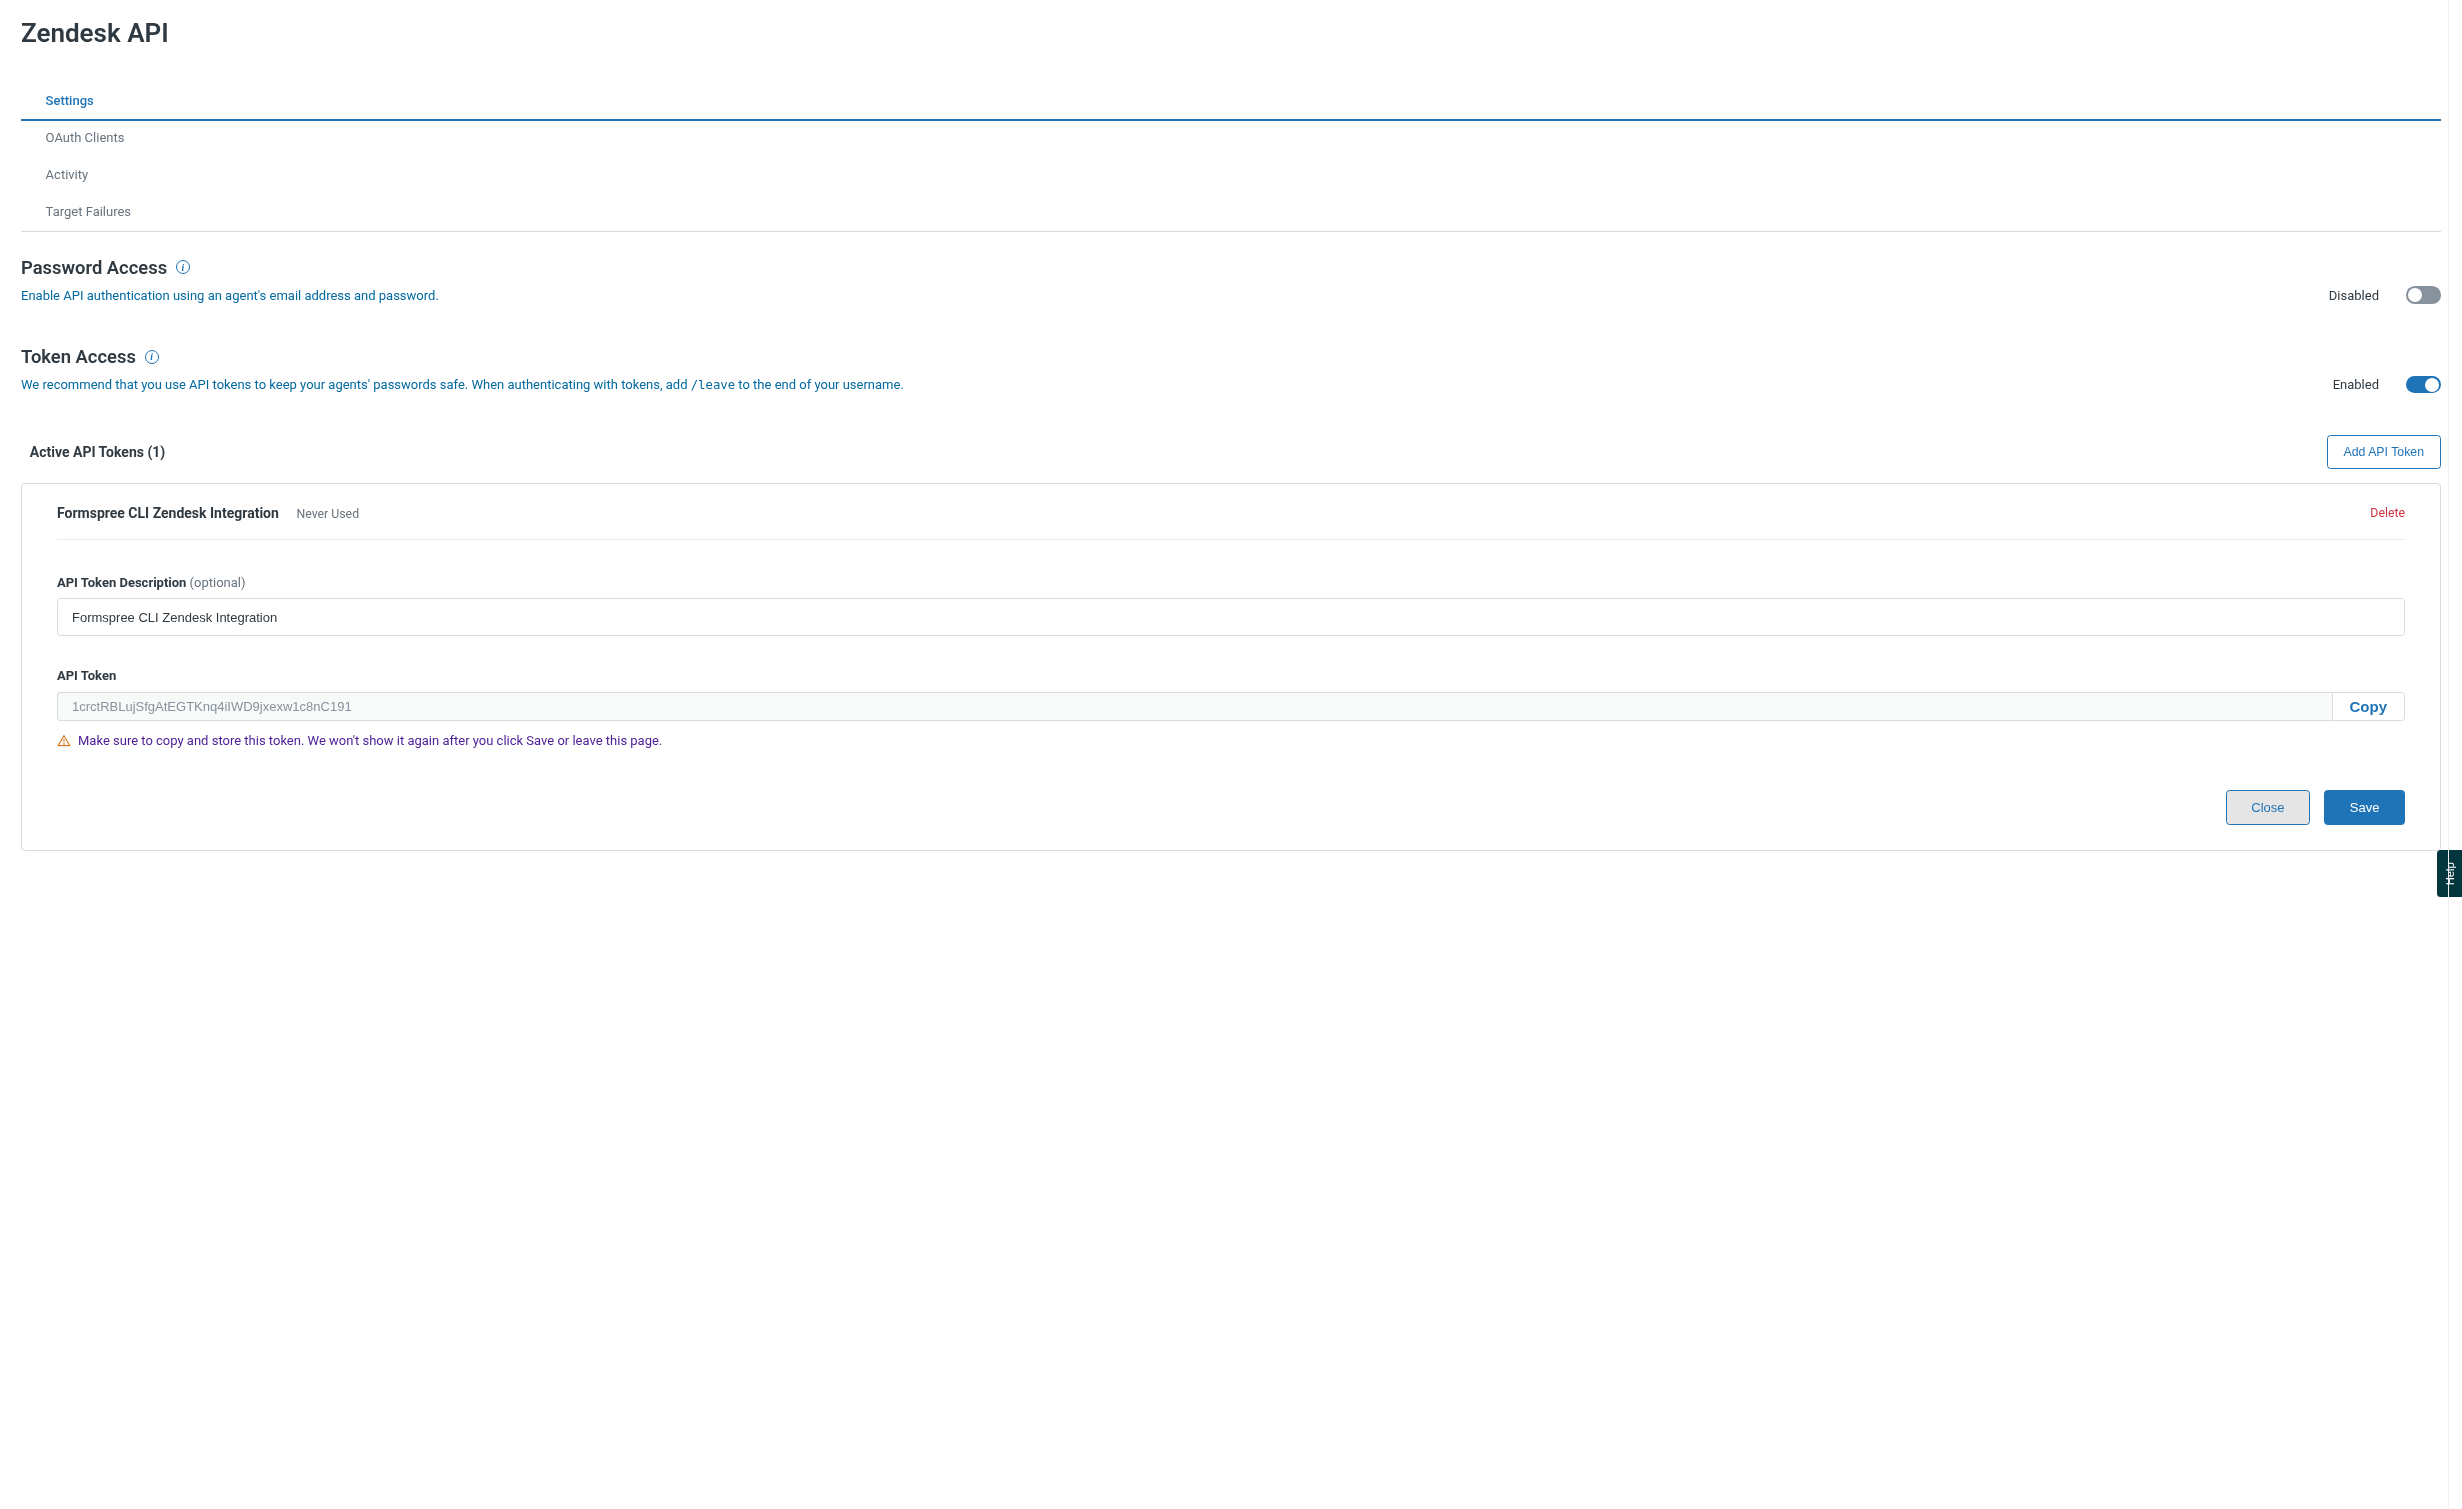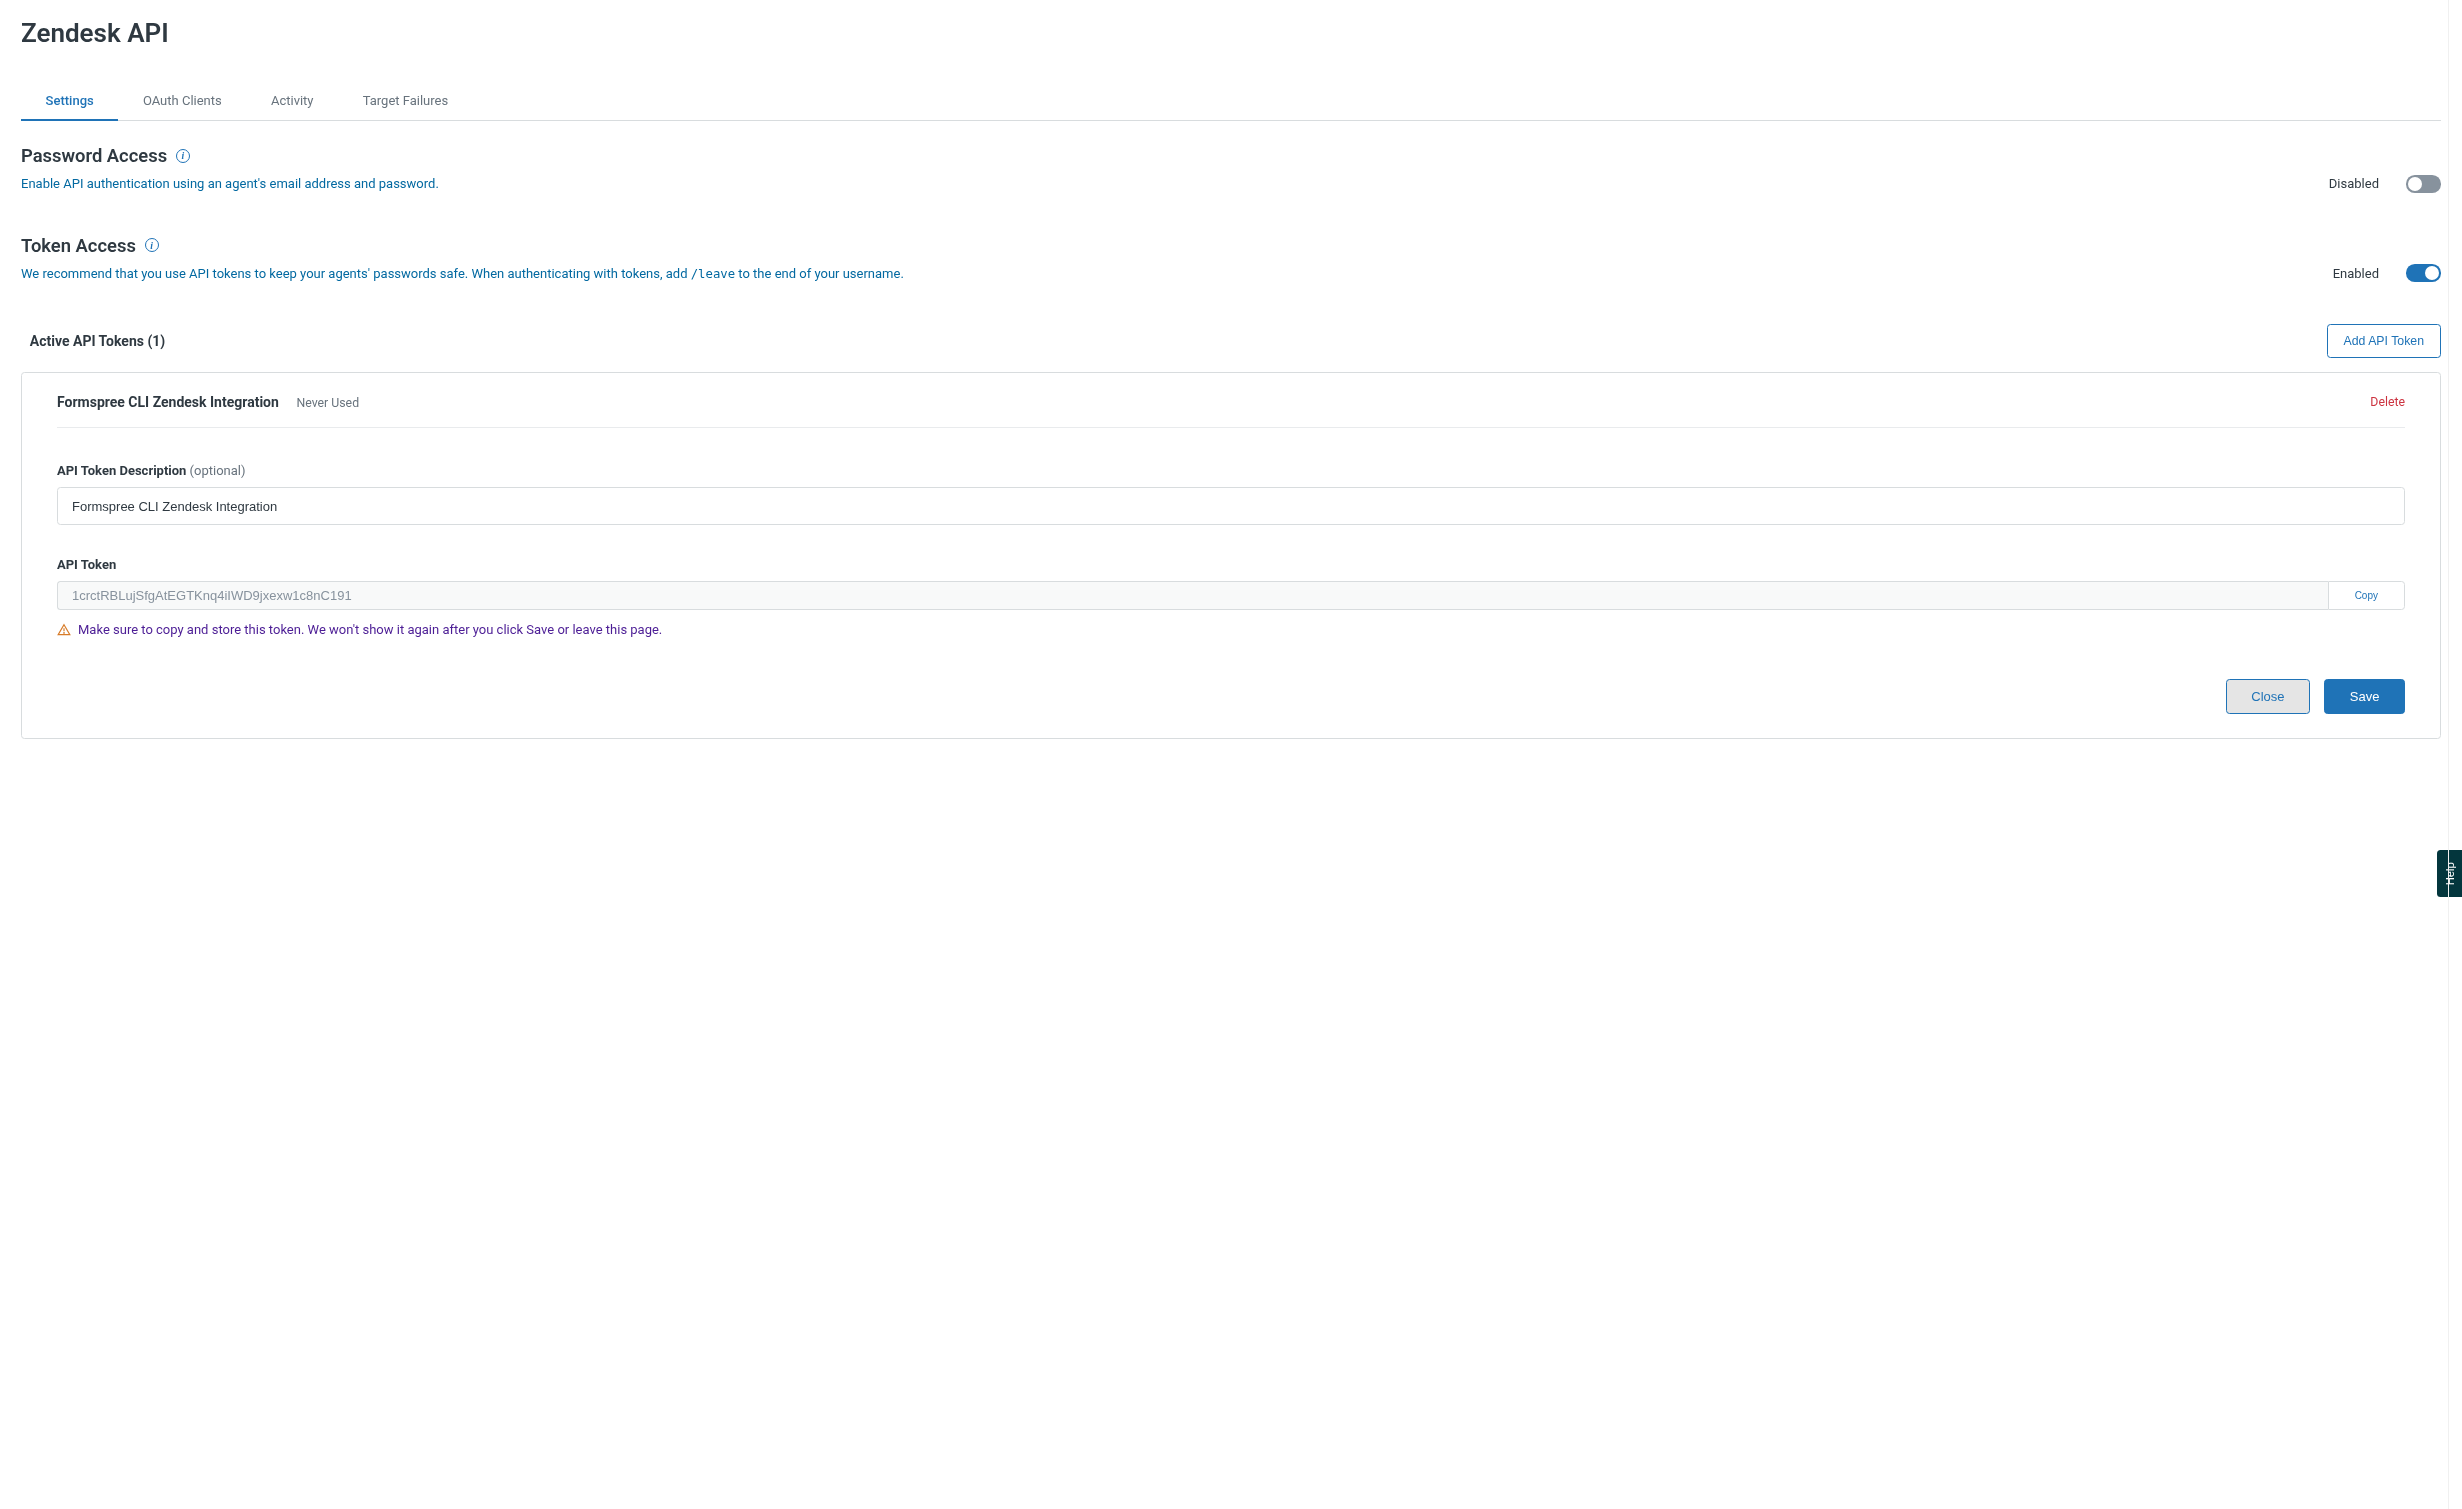--- a/index.html
+++ b/index.html
@@ -16,20 +16,21 @@
     .page-title {
       font-size: 26px;
       font-weight: 600;
       color: #2f3941;
       margin-bottom: 35px;
     }
     .tabs {
       display: flex;
       border-bottom: 0.9px solid #d8dcde;
       margin-bottom: 24.6px;
+      flex-direction: column;
     }
     .tab {
       padding: 10.5px 24.6px;
       font-size: 13px;
       color: #68737d;
       cursor: pointer;
       border-bottom: 2.6px solid transparent;
       margin-bottom: -0.9px;
     }
     .tab.active {
@@ -225,23 +226,23 @@
       border-radius: 3.5px 0 0 3.5px;
       padding: 6px 14px;
       font-size: 13px;
       color: #87929d;
       background: #f8f9f9;
     }
     .copy-btn {
       border: 0.9px solid #d8dcde;
       background: #ffffff;
       color: #1f73b7;
-      padding: 0 26px;
-      font-size: 10px;
-      font-weight: 400;
+      padding: 0 17px;
+      font-size: 15px;
+      font-weight: 700;
       border-radius: 0 3.5px 3.5px 0;
       cursor: pointer;
     }
     .warning-row {
       display: flex;
       align-items: center;
       gap: 7px;
       margin-top: 12.3px;
       color: #4c1d95;
       font-size: 13px;

